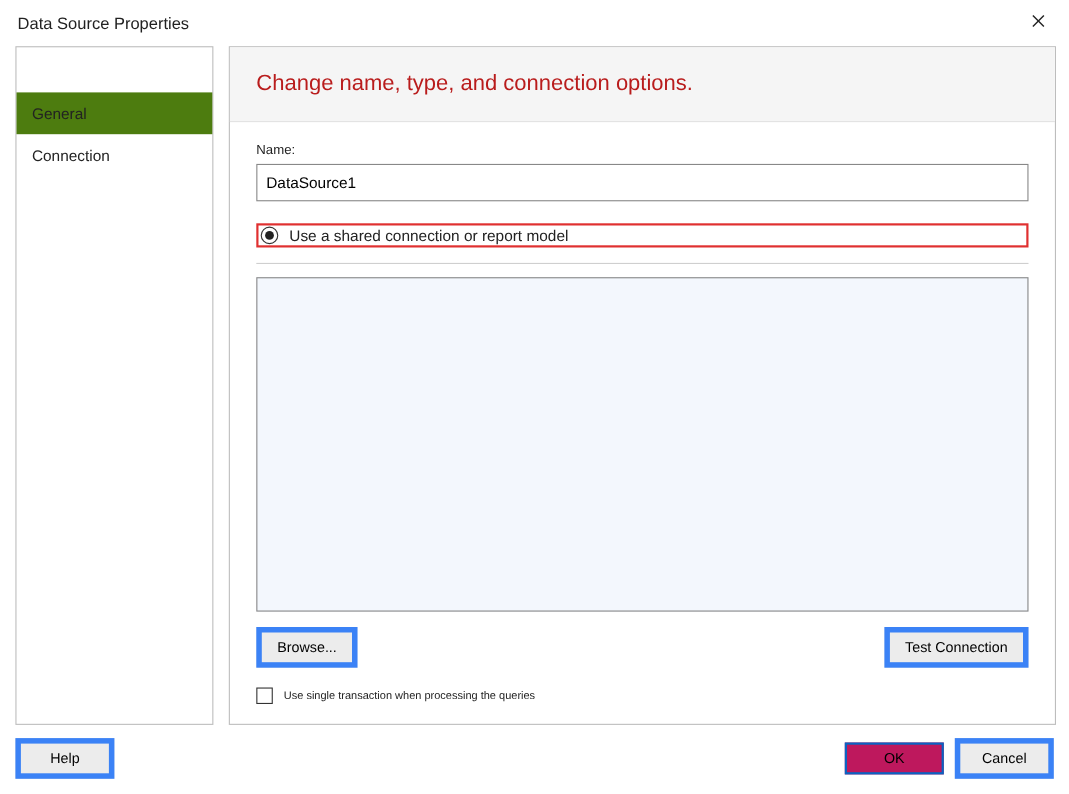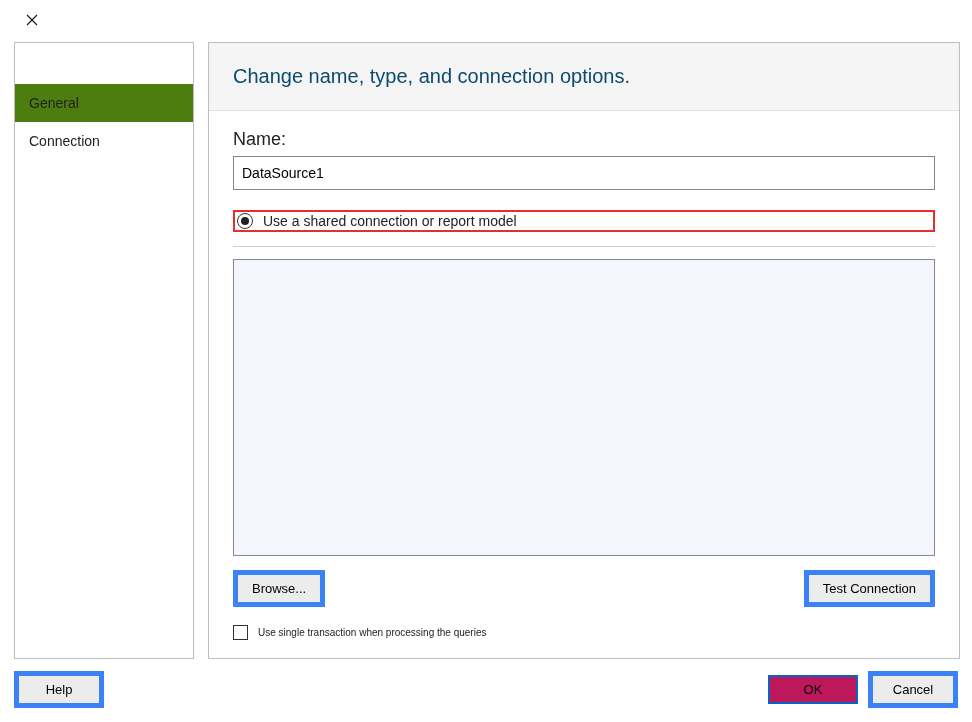--- a/index.html
+++ b/index.html
@@ -70,30 +70,30 @@
     display: flex;
     flex-direction: column;
     min-width: 0;
   }
   .content-header {
     background: #f5f5f5;
     border-bottom: 1px solid #e3e3e3;
     padding: 22px 24px;
     font-size: 20px;
     font-weight: 400;
-    color: #0c4a6e;
+    color: #b91c1c;
   }
   .content-body {
     padding: 18px 24px 18px 24px;
     flex: 1;
     display: flex;
     flex-direction: column;
   }
   .field-label {
-    font-size: 18px;
+    font-size: 12px;
     margin-bottom: 6px;
   }
   .text-input {
     width: 100%;
     border: 1px solid #888;
     padding: 8px 8px;
     font-size: 14px;
     font-family: inherit;
     outline: none;
   }
@@ -192,20 +192,21 @@
   .btn.cancel {
     min-width: 90px;
   }
 </style>
 </head>
 <body>
 
 <div class="dialog">
 
   <div class="titlebar">
+    <div class="title">Data Source Properties</div>
     <div class="close-btn">
       <span>
         <svg viewBox="0 0 12 12">
             <line x1="1" y1="1" x2="11" y2="11" stroke="#222" stroke-width="1.3"></line>
             <line x1="11" y1="1" x2="1" y2="11" stroke="#222" stroke-width="1.3"></line>
           </svg>
       </span>
     </div>
   </div>
 

